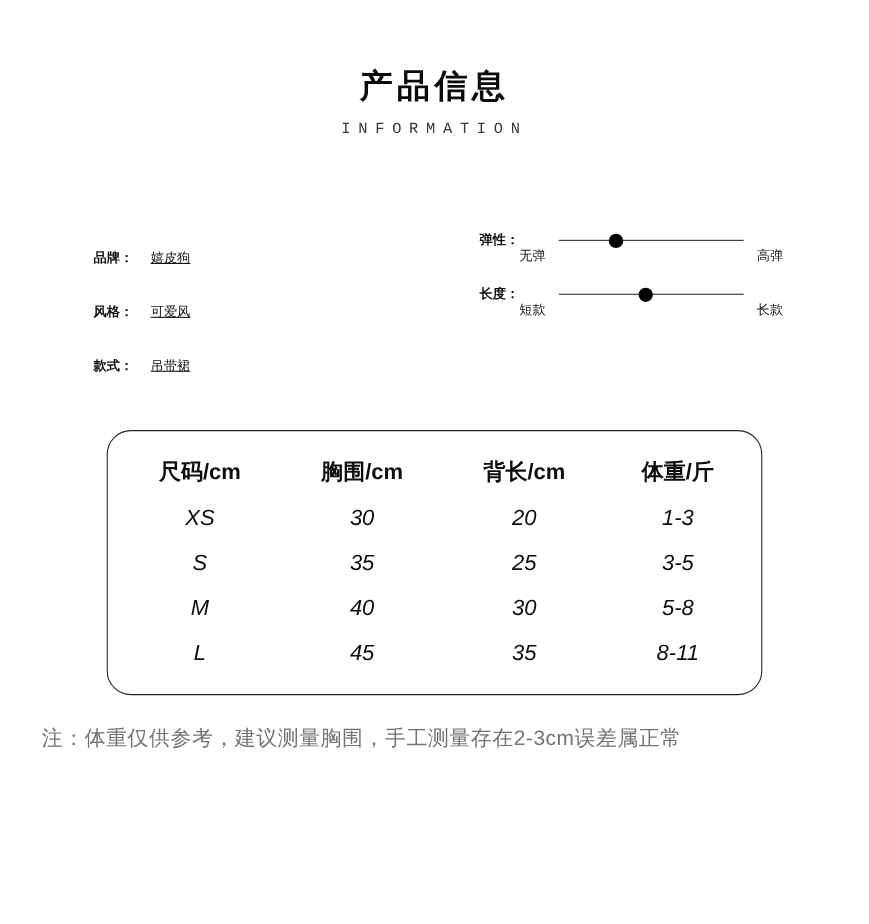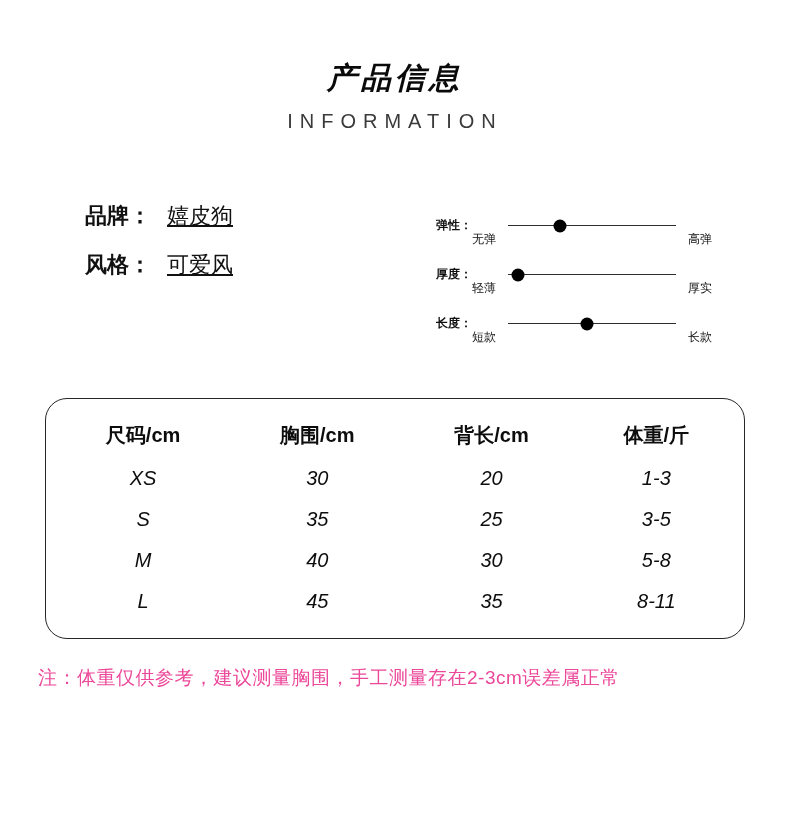--- a/index.html
+++ b/index.html
@@ -17,38 +17,38 @@
     position: relative;
   }
 
   
   .header { padding-top: 58px; text-align: center; }
   .title {
     font-size: 30px;
     font-weight: 700;
     letter-spacing: 4px;
     color: #0a0a0a;
-    font-style: italic;
   }
   .subtitle {
     margin-top: 11px;
-    font-size: 20px;
+    font-size: 14px;
     letter-spacing: 7px;
     color: #3a3a3a;
+    font-family: Liberation Mono, monospace;
   }
 
   
   .specs {
     display: flex;
     justify-content: space-between;
     margin-top: 68px;
     padding: 0 78px 0 85px;
   }
   .attrs { display: flex; flex-direction: column; }
-  .attr-row { height: 49px; display: flex; align-items: flex-start; font-size: 22px; }
+  .attr-row { height: 49px; display: flex; align-items: flex-end; font-size: 12px; }
   .attr-label { font-weight: 600; margin-right: 16px; white-space: nowrap; }
   .attr-value { font-weight: 400; white-space: nowrap; text-decoration: underline; }
 
   .sliders { display: flex; flex-direction: column; }
   .slider-row { height: 49px; display: flex; align-items: center; font-size: 12px; }
   .slider-label { font-weight: 600; white-space: nowrap; }
   .slider-end { font-weight: 400; white-space: nowrap; margin-top: 28px; }
   .track {
     width: 168px;
     height: 1px;
@@ -62,21 +62,21 @@
     background: #000000;
     border-radius: 50%;
     position: absolute;
     top: 50%;
     transform: translate(-50%, -50%);
     left: 50%;
   }
 
   
   .table-box {
-    width: 700px;
+    width: 596px;
     margin: 50px auto 0;
     border: 1px solid #262626;
     border-radius: 22px;
     padding: 14px 10px 16px;
   }
   table.size-table { width: 100%; border-collapse: collapse; }
   .size-table th, .size-table td {
     text-align: center;
     font-size: 20px;
     padding: 9px 4px;
@@ -84,21 +84,21 @@
   }
   .size-table th { font-weight: 700; }
   .size-table td { font-weight: 400; font-style: italic; }
 
   
   .note {
     margin: 26px 38px 0;
     font-size: 19px;
     font-weight: 500;
     letter-spacing: 0.5px;
-    color: #ec4899;
+    color: #737373;
     white-space: nowrap;
   }
 </style>
 </head>
 <body>
 
 <div class="page">
 
   <div class="header">
     <div class="title">产品信息</div>
@@ -109,38 +109,34 @@
 
     <div class="attrs">
       <div class="attr-row">
         <span class="attr-label">品牌：</span>
         <span class="attr-value">嬉皮狗</span>
       </div>
       <div class="attr-row">
         <span class="attr-label">风格：</span>
         <span class="attr-value">可爱风</span>
       </div>
+      <div class="attr-row">
+        <span class="attr-label">款式：</span>
+        <span class="attr-value">吊带裙</span>
+      </div>
     </div>
 
     <div class="sliders">
       <div class="slider-row">
         <span class="slider-label">弹性：</span>
         <span class="slider-end">无弹</span>
         <span class="track">
           <span class="dot" style="left: 31%;"></span>
         </span>
         <span class="slider-end">高弹</span>
-      </div>
-      <div class="slider-row">
-        <span class="slider-label">厚度：</span>
-        <span class="slider-end">轻薄</span>
-        <span class="track">
-          <span class="dot" style="left: 6%;"></span>
-        </span>
-        <span class="slider-end">厚实</span>
       </div>
       <div class="slider-row">
         <span class="slider-label">长度：</span>
         <span class="slider-end">短款</span>
         <span class="track">
           <span class="dot" style="left: 47%;"></span>
         </span>
         <span class="slider-end">长款</span>
       </div>
     </div>

